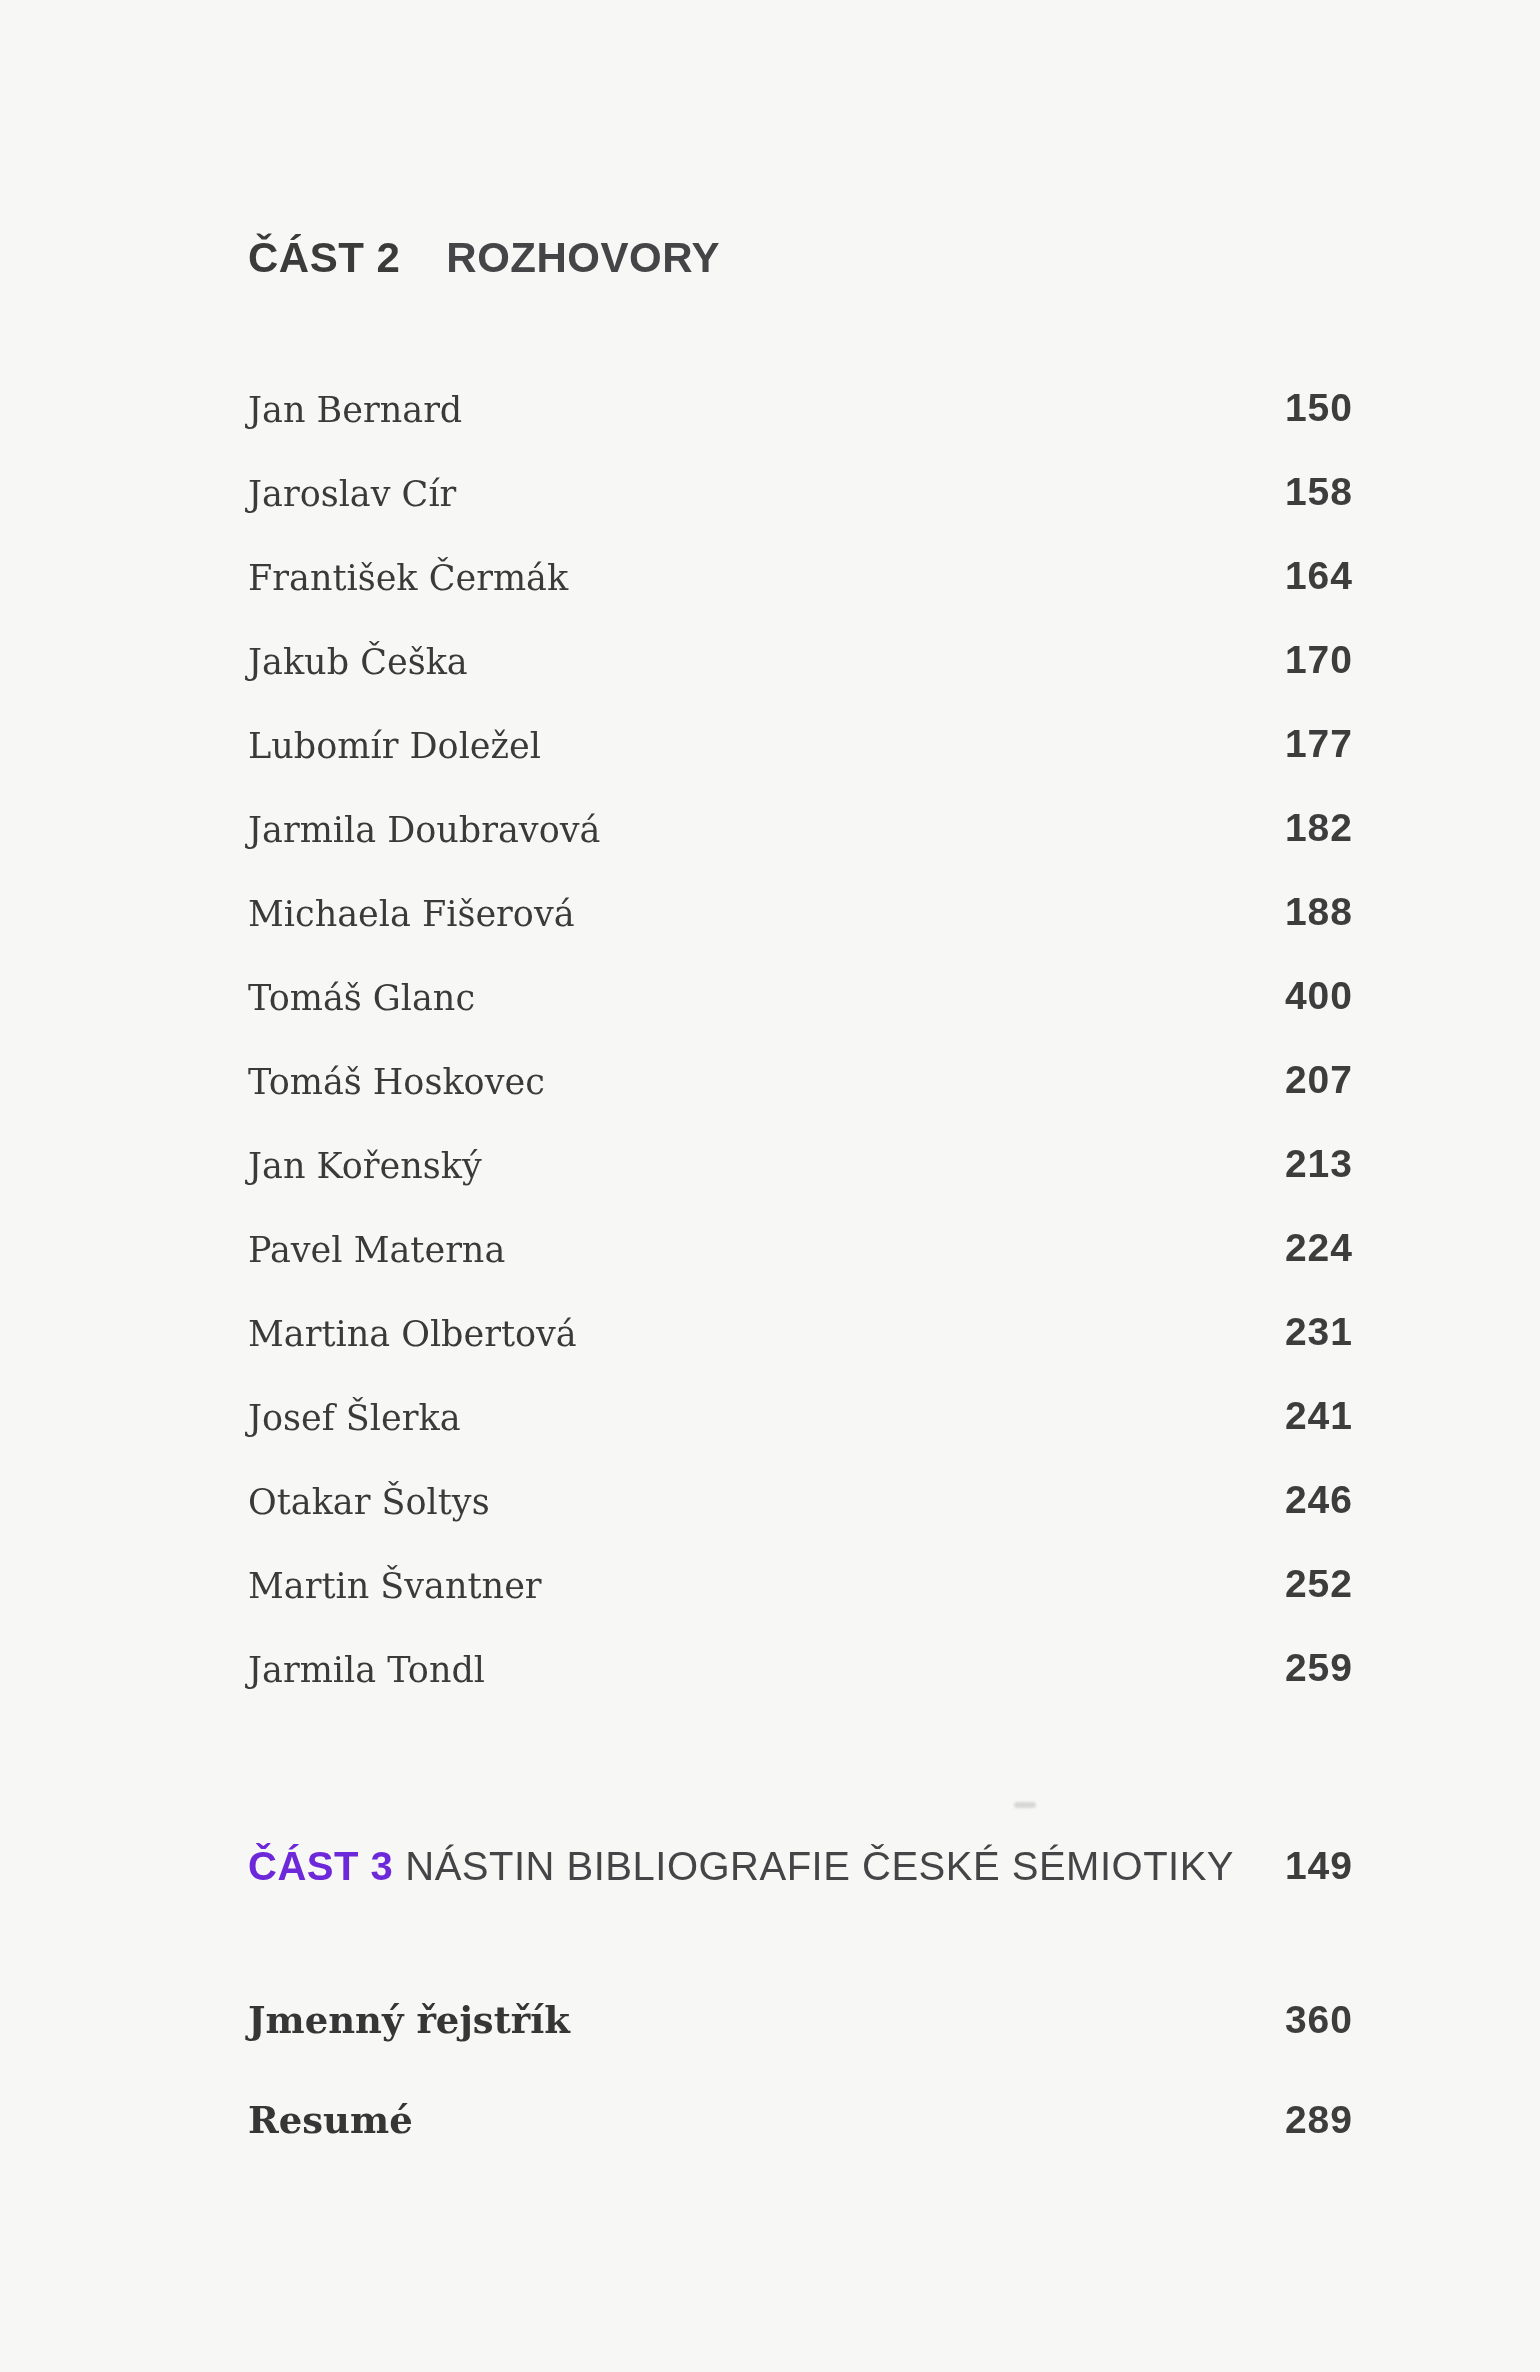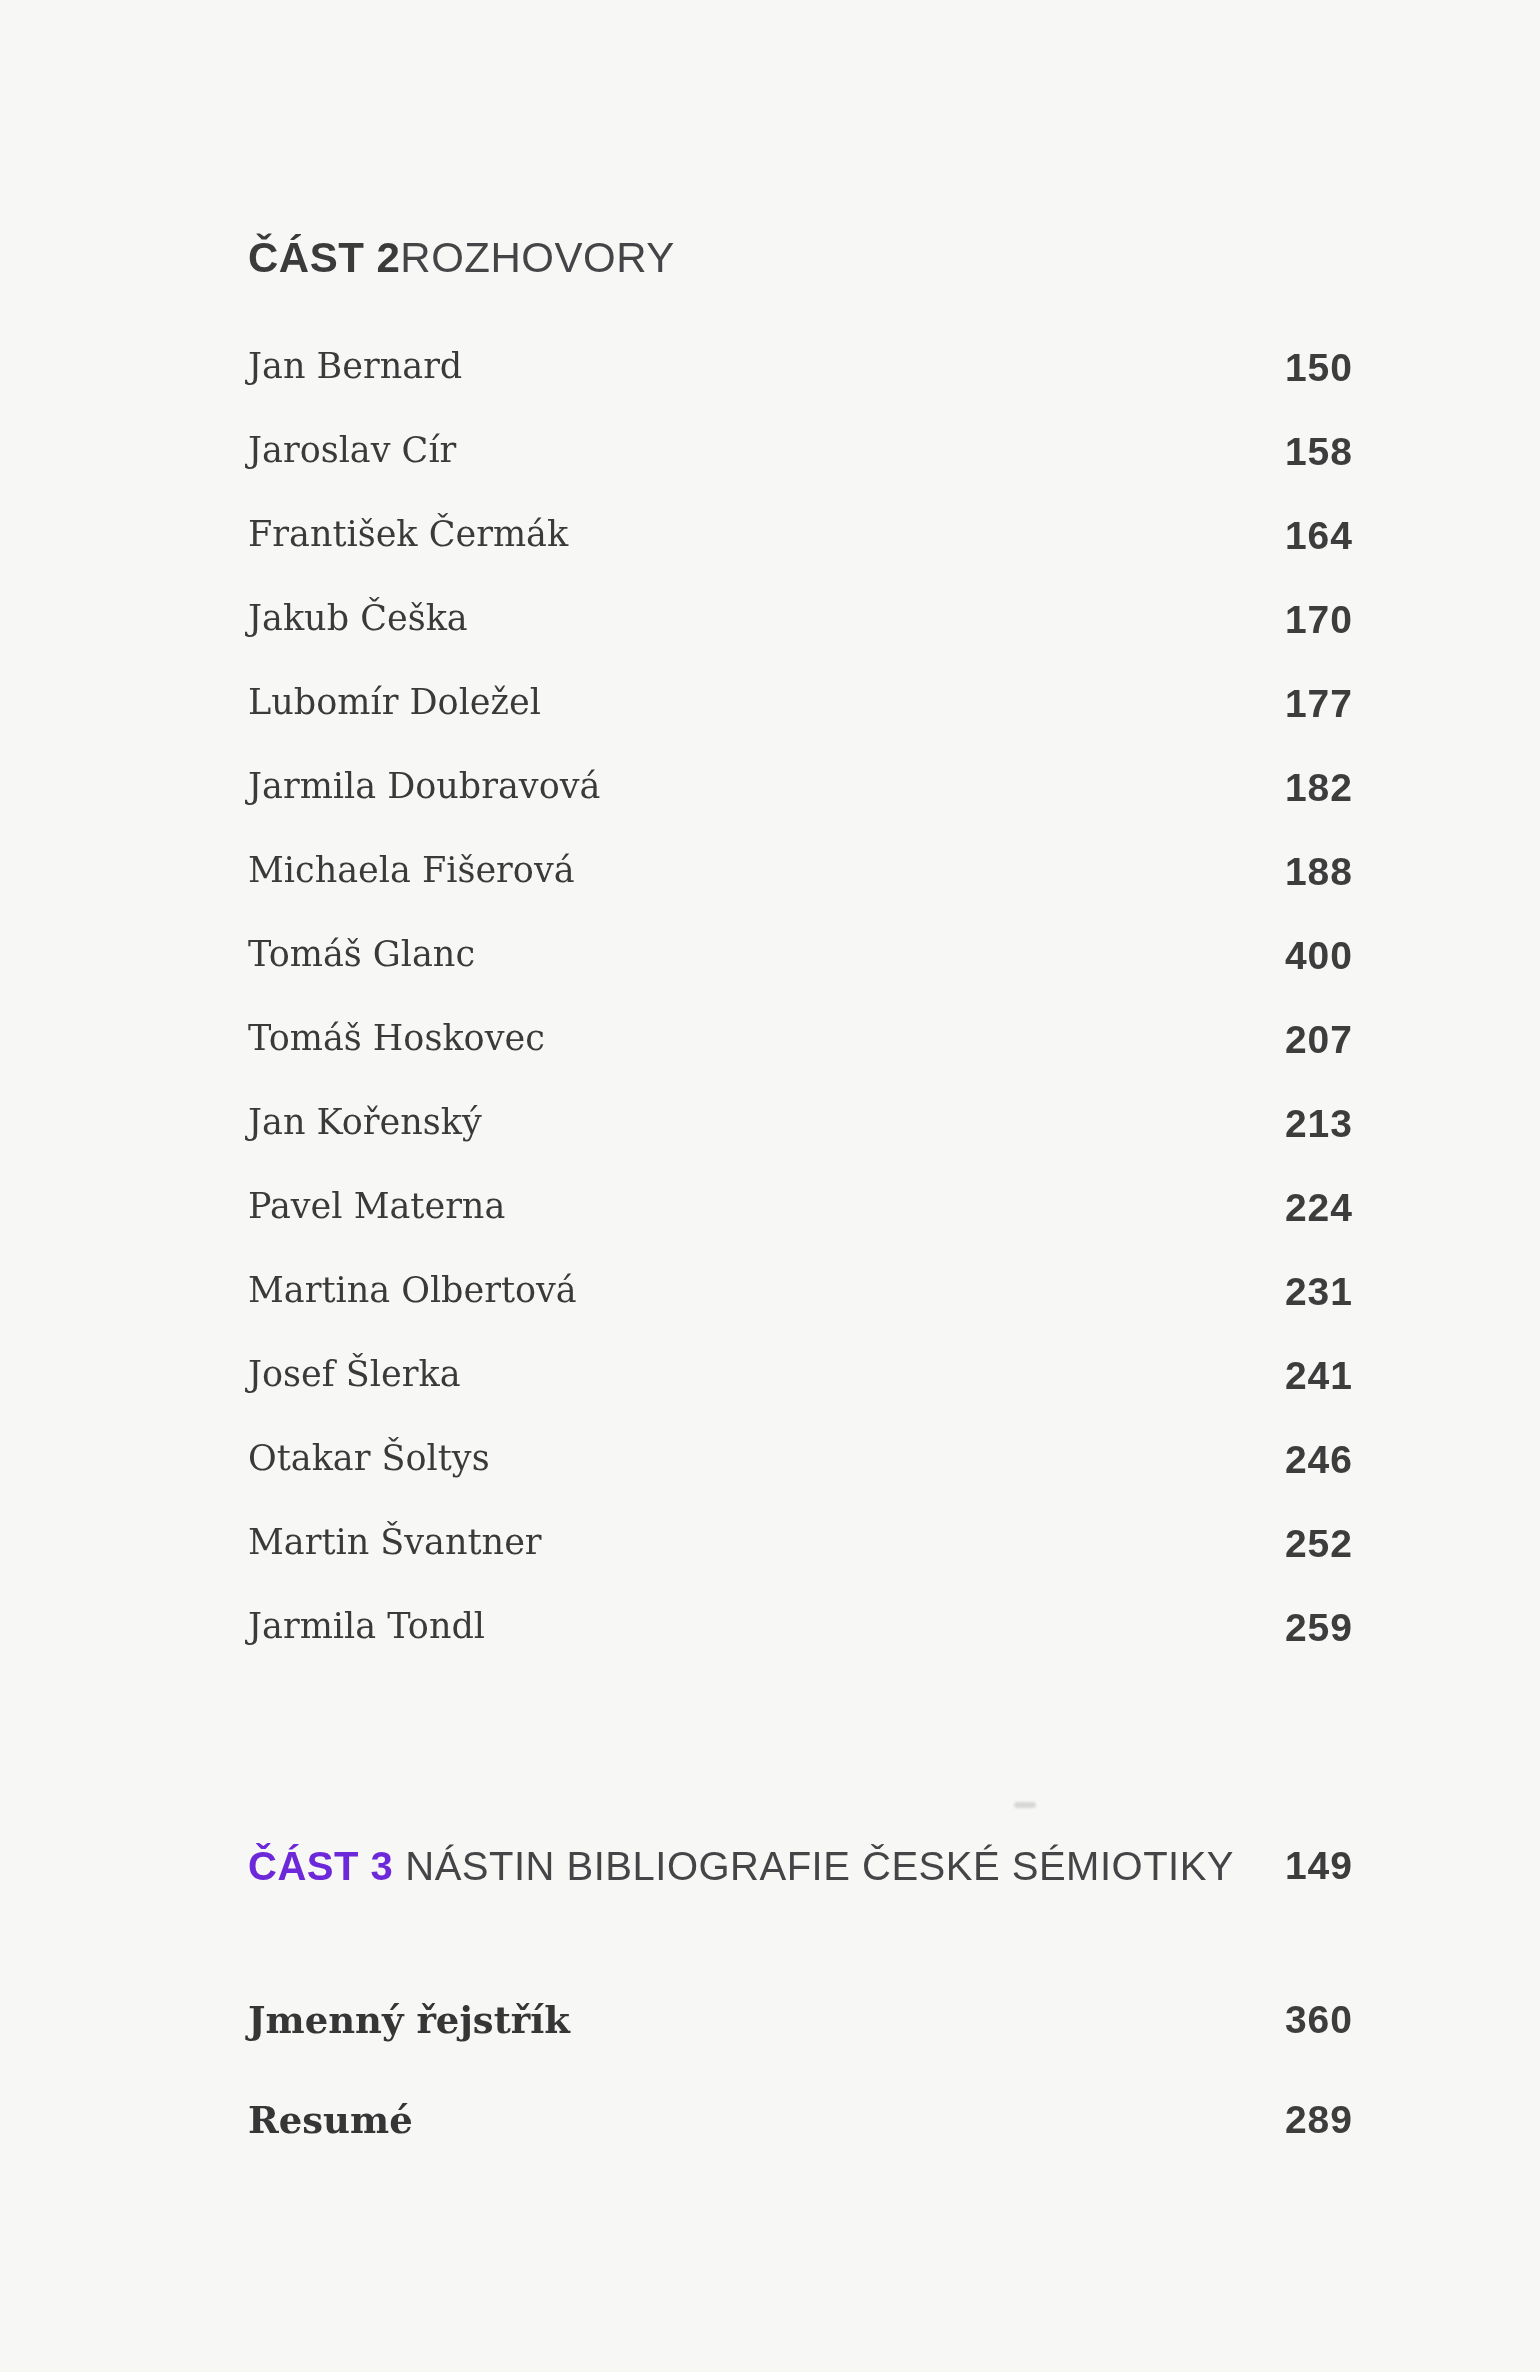--- a/index.html
+++ b/index.html
@@ -27,35 +27,36 @@
     font-size: 42px;
     line-height: 56px;
     letter-spacing: 0.5px;
     color: #3b3b3c;
     white-space: nowrap;
   }
   .part2-heading .label {
     font-weight: 700;
   }
   .part2-heading .title {
-    font-weight: 400;
+    font-weight: 700;
     color: #454547;
+    margin-left: 46px;
   }
   
   .entries {
     position: absolute;
     left: 248px;
     top: 346px;
     width: 1105px;
   }
   .row {
     height: 84px;
     display: flex;
     justify-content: space-between;
-    align-items: flex-start;
+    align-items: flex-end;
   }
   .entry-name {
     font-family: "DejaVu Serif", "Liberation Serif", serif;
     font-size: 35px;
     font-weight: 400;
     color: #3a3a3a;
     white-space: nowrap;
   }
   .page-num {
     font-family: "Liberation Sans", "DejaVu Sans", sans-serif;

